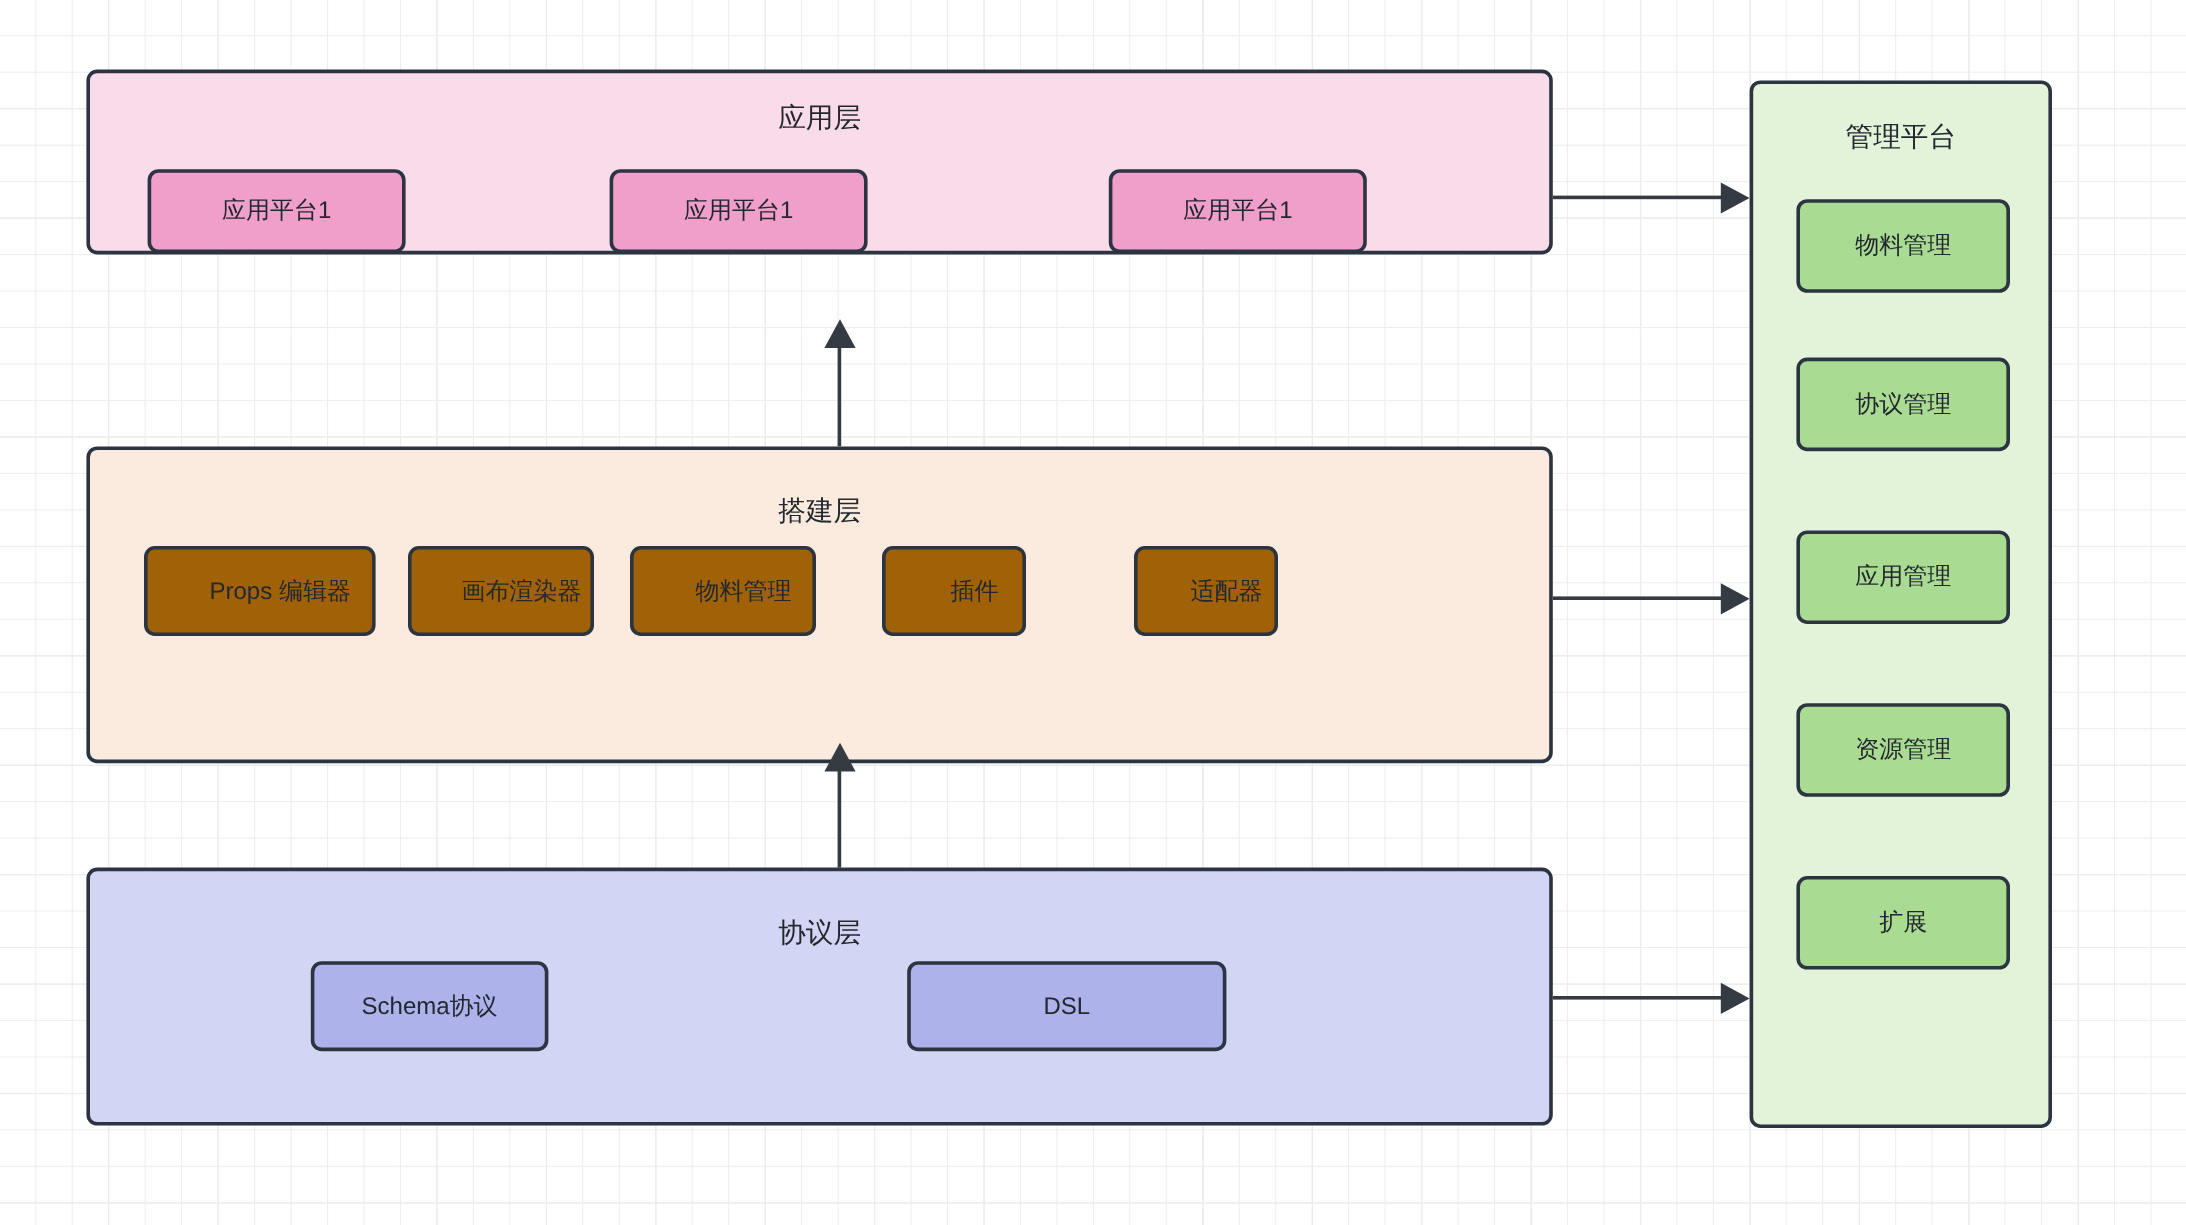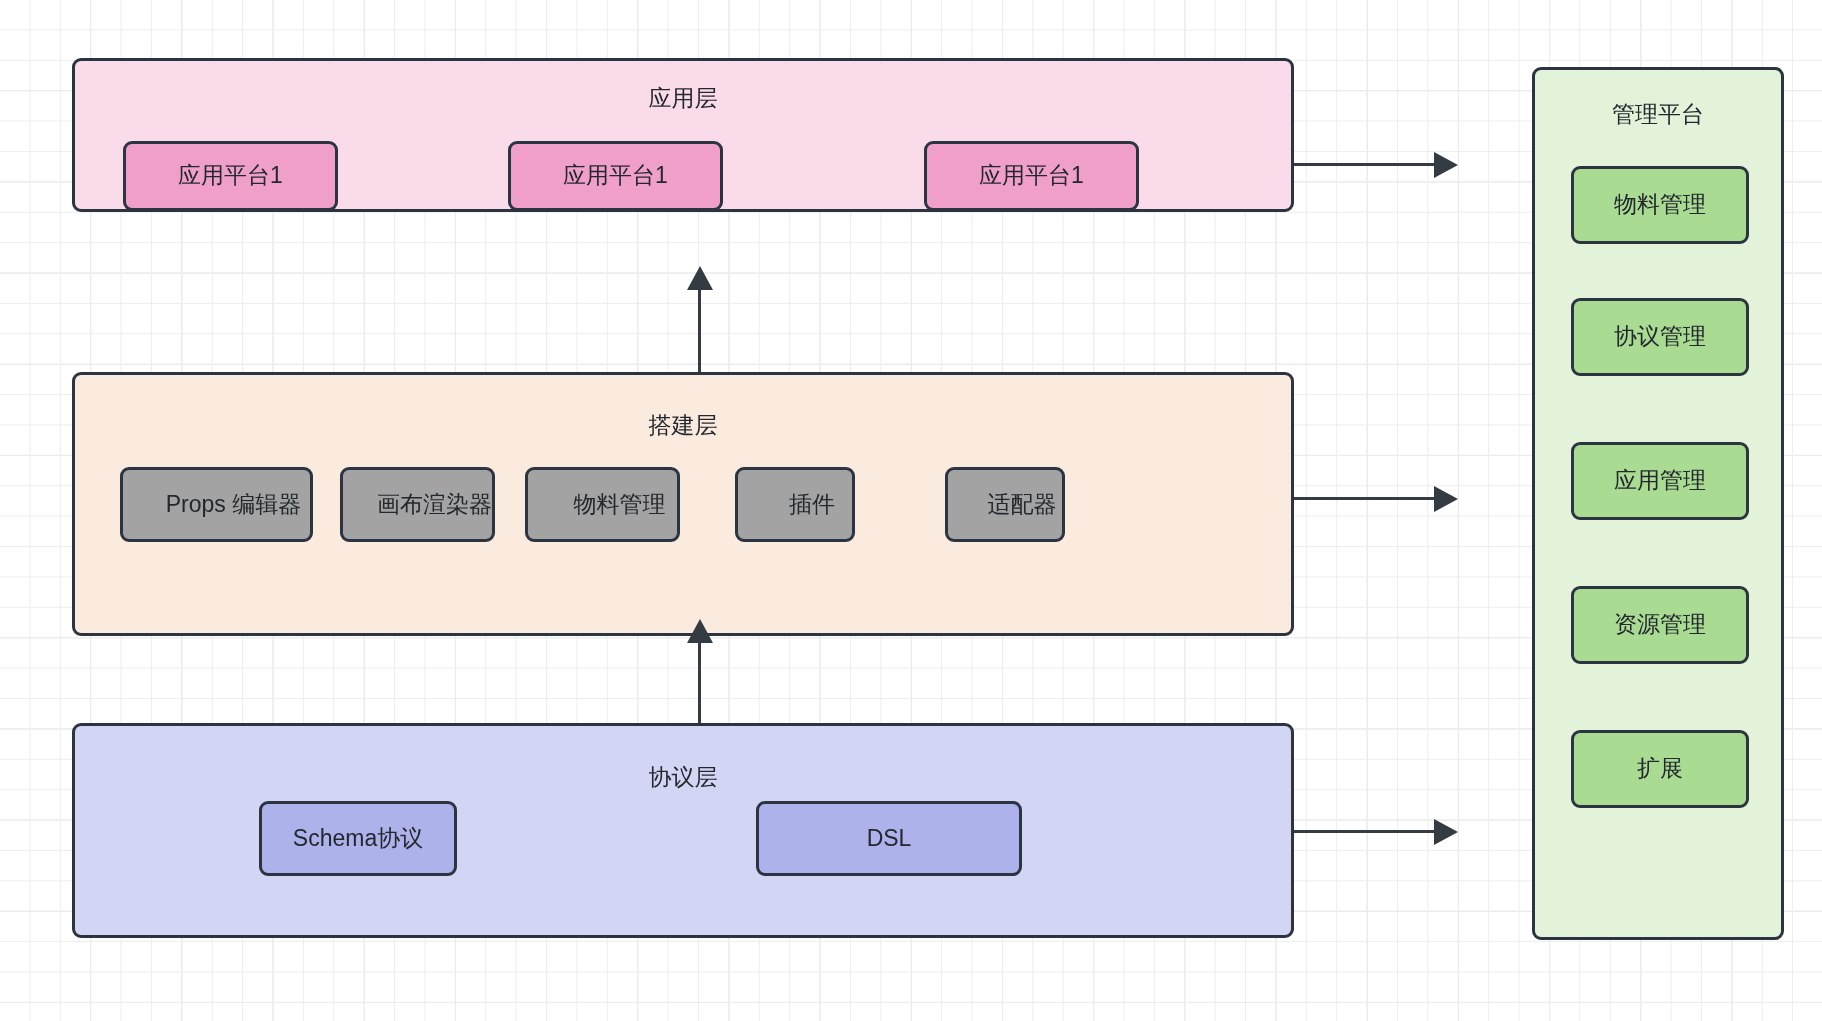--- a/index.html
+++ b/index.html
@@ -48,21 +48,21 @@
   }
   .node {
     position: absolute;
     box-sizing: border-box;
     border: 3px solid #2b3440;
     border-radius: 9px;
     display: flex;
     align-items: center;
     justify-content: center;
     color: #23282f;
-    font-size: 23px;
+    font-size: 20px;
     line-height: 1.2;
     text-align: center;
     white-space: nowrap;
   }
 
   
   #app-layer {
     left: 72px;
     top: 58px;
     width: 1222px;
@@ -79,22 +79,22 @@
   
   #build-layer {
     left: 72px;
     top: 372px;
     width: 1222px;
     height: 264px;
     background: #fbeade;
   }
   #build-layer > .layer-title { top: 39px; }
   .build-node {
-    background: #a3a3a3;
-    top: 92px;
+    background: #a16207;
+    top: 80px;
     height: 75px;
     padding-left: 34px;
   }
 
   
   #proto-layer {
     left: 72px;
     top: 723px;
     width: 1222px;
     height: 215px;
@@ -102,21 +102,21 @@
   }
   #proto-layer > .layer-title { top: 40px; }
   .proto-node {
     background: #adb2ea;
     top: 75px;
     height: 75px;
   }
 
   
   #mgmt-panel {
-    left: 1532px;
+    left: 1458px;
     top: 67px;
     width: 252px;
     height: 873px;
     background: #e3f3da;
     padding-left: 20px;
   }
   #mgmt-panel > .layer-title { top: 33px; }
   .mgmt-node {
     background: #aadb93;
     left: 36px;

